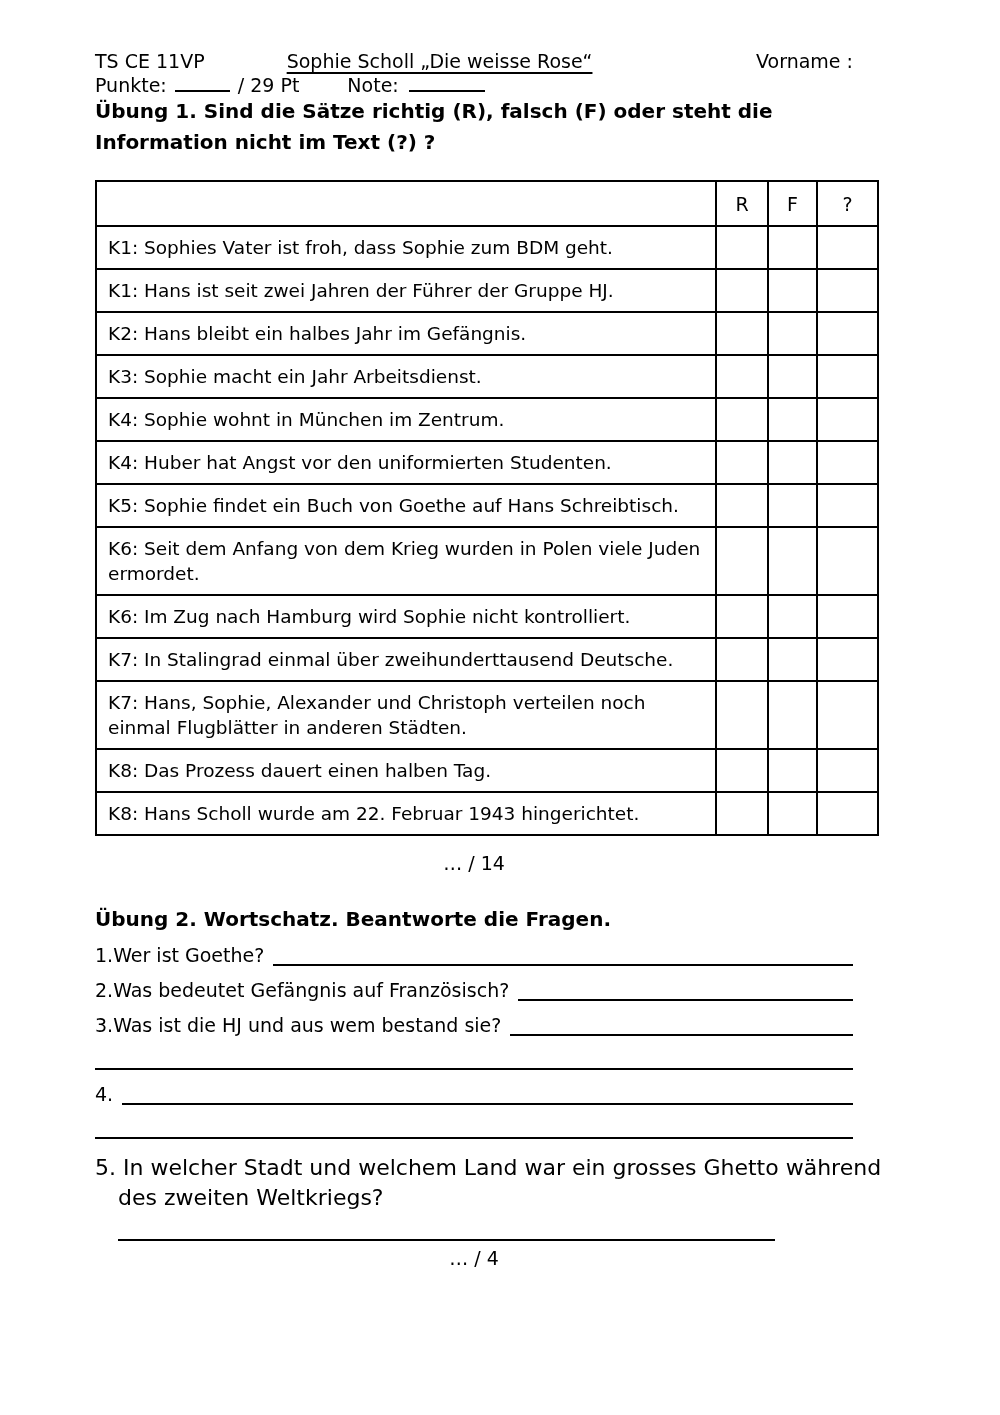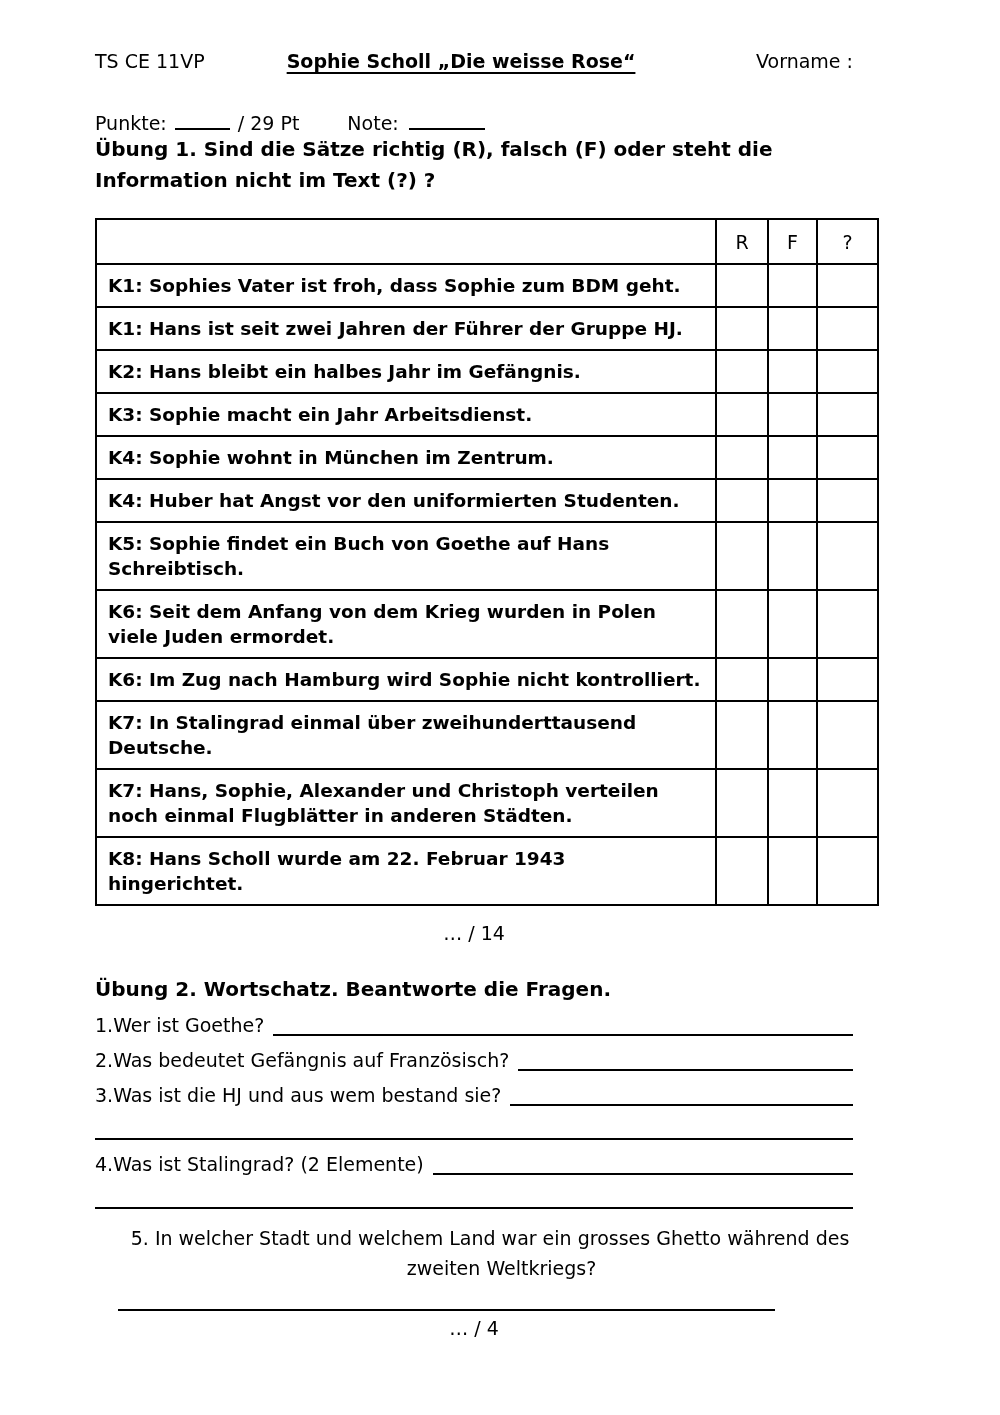--- a/index.html
+++ b/index.html
@@ -10,29 +10,29 @@
     color:#000;
     overflow:hidden;
   }
   .page { padding:50px 115px 0 95px; width:968px; }
 
   
   .hdr-row { display:flex; align-items:baseline; font-size:19px; }
   .course-code { white-space:nowrap; }
   .doc-title {
     margin-left:82px;
-    font-weight:bold;
+    font-weight:normal;
     text-decoration:underline;
     text-underline-offset:4px;
     text-decoration-thickness:2px;
     white-space:nowrap;
   }
   .vorname { margin-left:auto; white-space:nowrap; }
 
-  .punkte-row { margin-top:38px; font-size:19px; display:flex; align-items:baseline; }
+  .punkte-row { font-size:19px; display:flex; align-items:baseline; }
   .blank {
     display:inline-block;
     border-bottom:2.5px solid #000;
     height:20px;
     vertical-align:bottom;
   }
   .punkte-blank { width:55px; margin:0 8px; }
   .note-blank  { width:76px; margin-left:10px; }
   .note-label  { margin-left:48px; }
 
@@ -50,42 +50,42 @@
     table-layout:fixed;
     font-size:18.5px;
   }
   table.t1 td, table.t1 th { border:2px solid #000; }
   th.stmt-h { }
   th.ans-h { font-weight:normal; text-align:center; font-size:19px; padding:10px 0; }
   col.c-stmt { width:620px; }
   col.c-r { width:52px; }
   col.c-f { width:49px; }
   col.c-q { width:61px; }
-  td.stmt { padding:8px 14px 8px 11px; line-height:25px;font-weight:bold; }
+  td.stmt { padding:8px 14px 8px 11px; line-height:25px; }
   td.ans  { }
   tr.hdr  { height:45px; }
   tr.row  { height:41px; }
 
   .score-line {
     margin-top:16px;
     text-align:center;
     font-size:19px;
   }
 
   
   .ex2-heading {
     margin-top:33px;
     font-size:20px; font-weight:bold;
   }
   .q-row { display:flex; align-items:baseline; margin-top:13px; font-size:19px; }
   .q-num { white-space:nowrap; }
   .q-text { white-space:nowrap; margin-left:0; }
   .q-fill { flex:1; border-bottom:2.5px solid #000; height:20px; align-self:flex-end; margin-left:9px; }
   .full-line { border-bottom:2.5px solid #000; height:30px; margin-top:4px; }
-  .q5-block { margin-top:14px; font-size:19px; line-height:30px; padding-left:23px; text-indent:-23px; width:790px;text-align:center; }
+  .q5-block { margin-top:14px; font-size:22px; line-height:30px; padding-left:23px; text-indent:-23px; width:790px; }
   .q5-line { border-bottom:2.5px solid #000; height:28px; margin-left:23px; width:657px; }
   .score4 { margin-top:6px; }
 </style>
 </head>
 <body>
 
 <div class="page">
 
   <div class="hdr-row">
     <span class="course-code">TS CE 11VP</span>
@@ -179,20 +179,26 @@
         <td class="ans"></td>
         <td class="ans"></td>
       </tr>
       <tr class="row">
         <td class="stmt">K7: Hans, Sophie, Alexander und Christoph verteilen noch einmal Flugblätter in anderen Städten.</td>
         <td class="ans"></td>
         <td class="ans"></td>
         <td class="ans"></td>
       </tr>
       <tr class="row">
+        <td class="stmt">K8: Das Prozess dauert einen halben Tag.</td>
+        <td class="ans"></td>
+        <td class="ans"></td>
+        <td class="ans"></td>
+      </tr>
+      <tr class="row">
         <td class="stmt">K8: Hans Scholl wurde am 22. Februar 1943 hingerichtet.</td>
         <td class="ans"></td>
         <td class="ans"></td>
         <td class="ans"></td>
       </tr>
     </tbody>
   </table>
 
   <div class="score-line">… / 14</div>
 
@@ -212,21 +218,20 @@
 
   <div class="q-row">
     <span class="q-num">3.</span>
     <span class="q-text">Was ist die HJ und aus wem bestand sie?</span>
     <span class="q-fill"></span>
   </div>
   <div class="full-line"></div>
 
   <div class="q-row">
     <span class="q-num">4.</span>
-    <span class="q-text">Was ist Stalingrad? (2 Elemente)</span>
     <span class="q-fill"></span>
   </div>
   <div class="full-line"></div>
 
   <div class="q5-block">
     <span class="q-num">5.</span>
     <span>In welcher Stadt und welchem Land war ein grosses Ghetto während des zweiten Weltkriegs?</span>
   </div>
   <div class="q5-line"></div>
 

